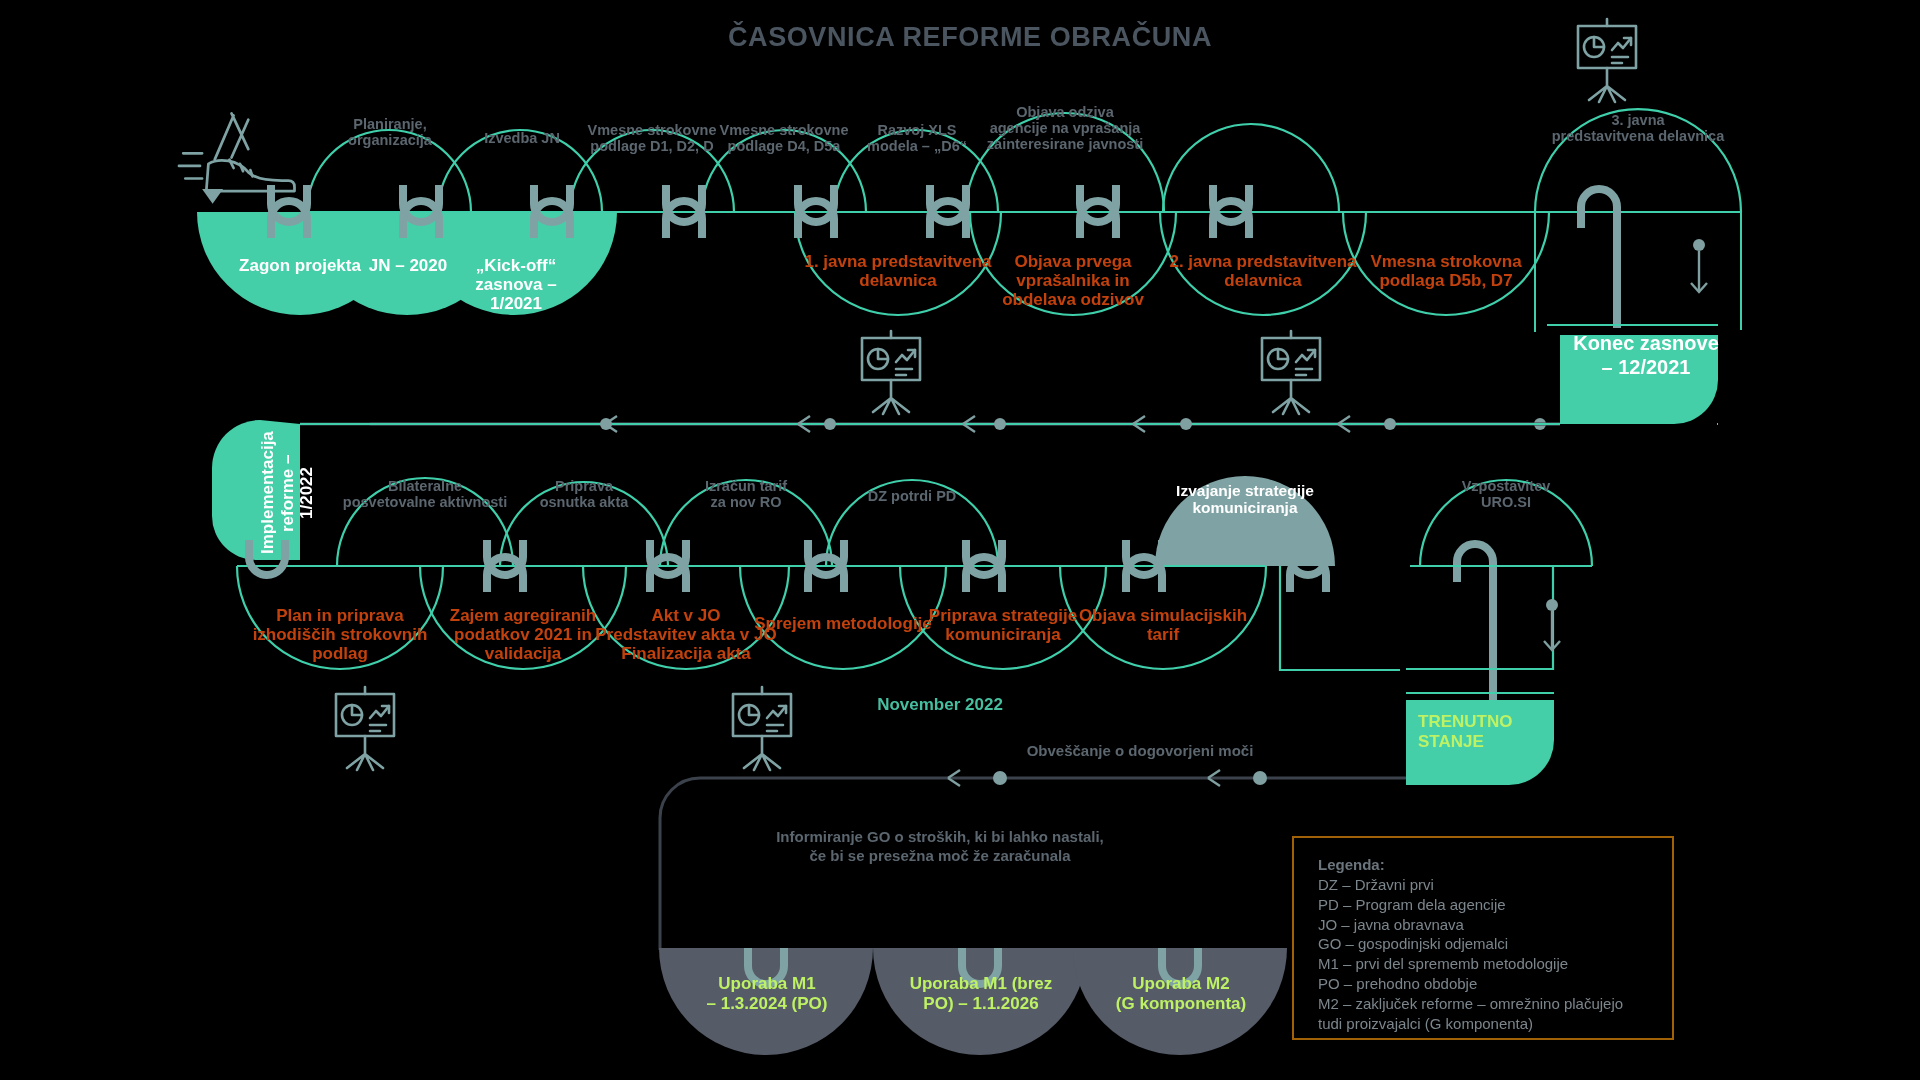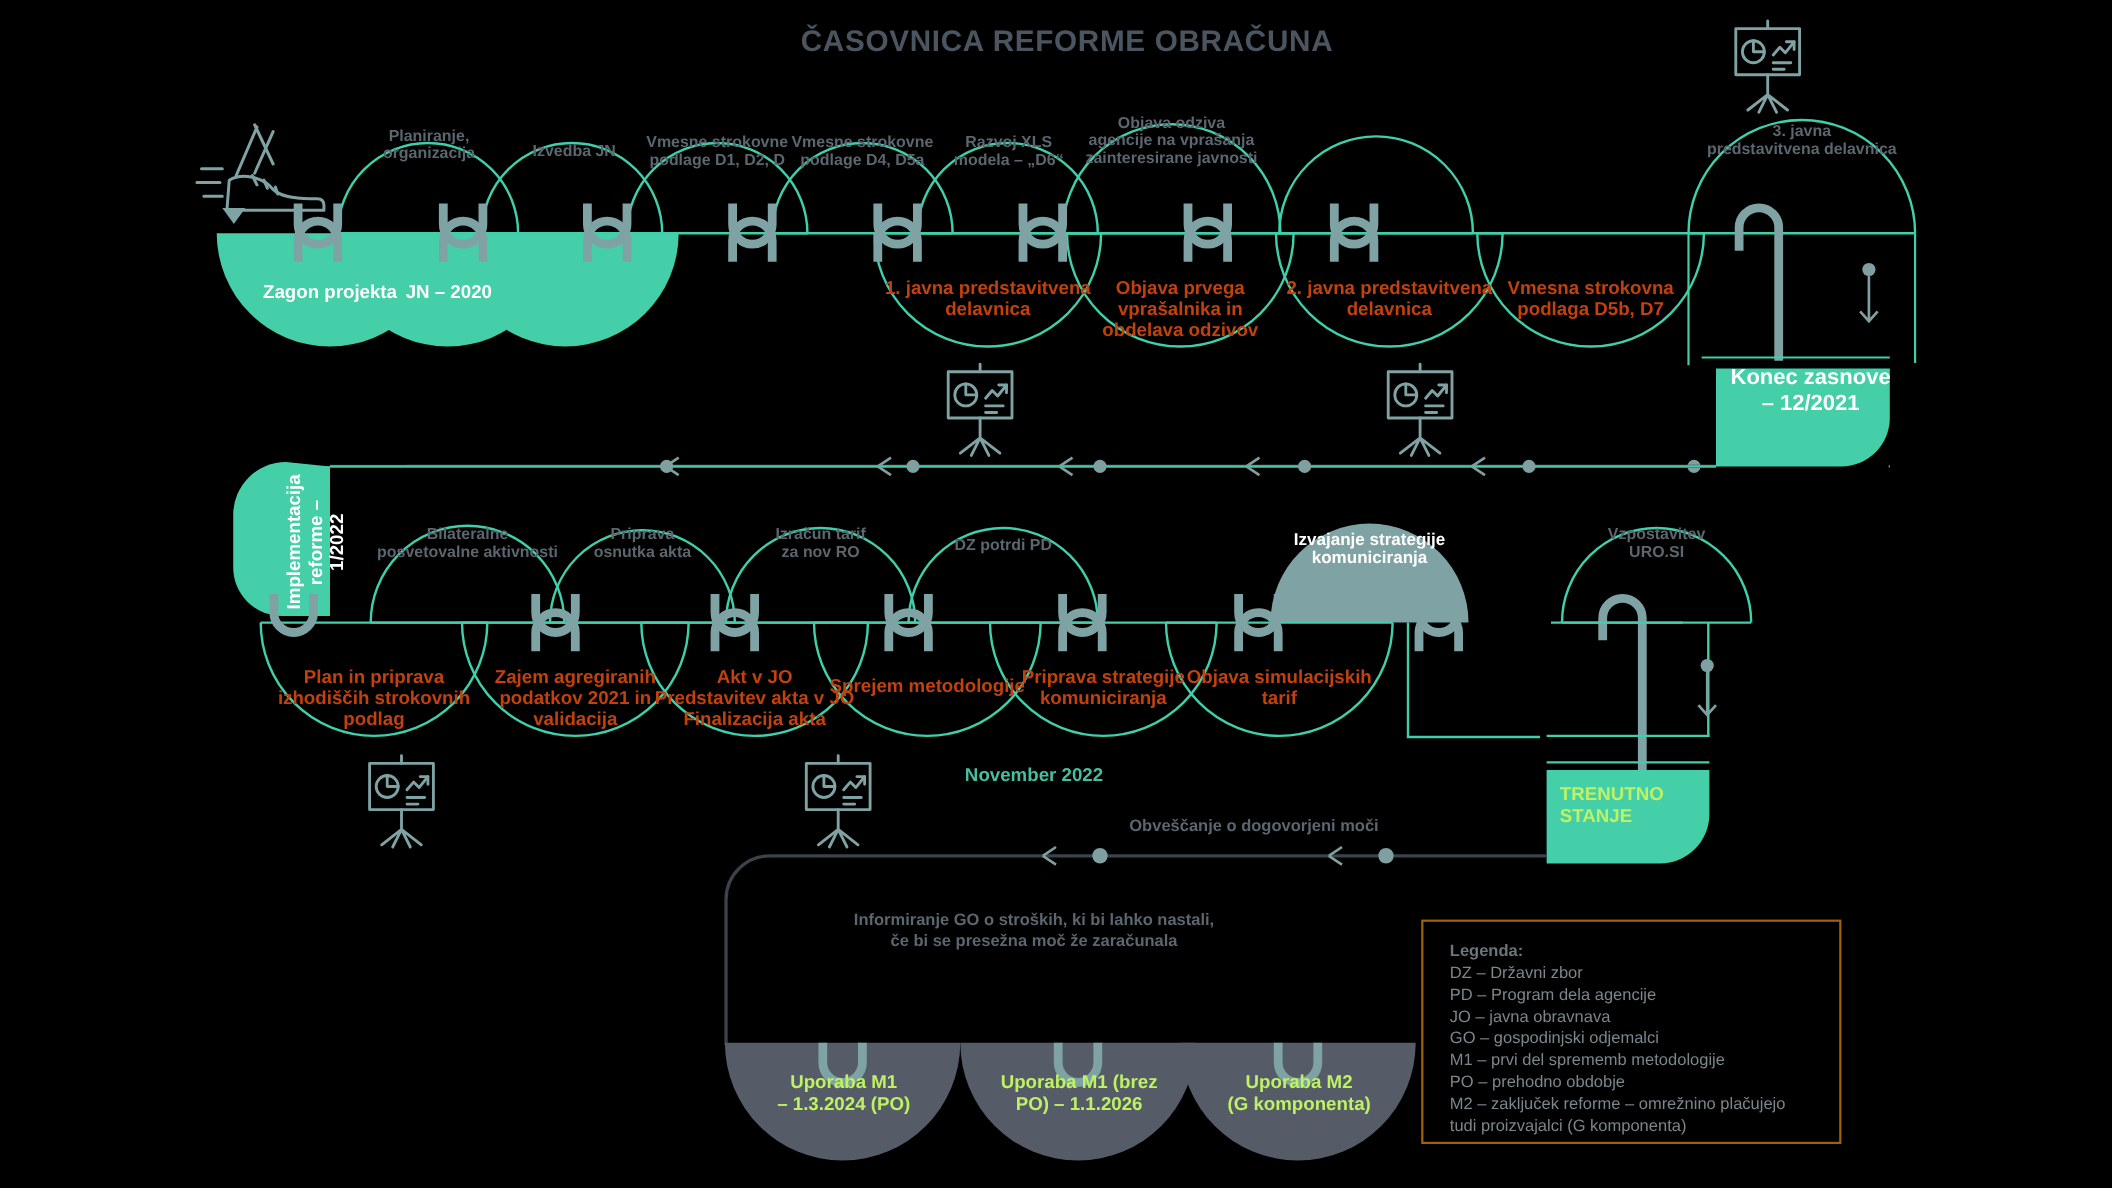--- a/index.html
+++ b/index.html
@@ -293,20 +293,21 @@
   <div class="lbl lbl-up" style="left:312px;top:116px;width:156px;">Planiranje,<br>organizacija</div>
   <div class="lbl lbl-up" style="left:444px;top:130px;width:156px;">Izvedba JN</div>
   <div class="lbl lbl-up" style="left:566px;top:122px;width:172px;">Vmesne strokovne<br>podlage D1, D2, D</div>
   <div class="lbl lbl-up" style="left:700px;top:122px;width:168px;">Vmesne strokovne<br>podlage D4, D5a</div>
   <div class="lbl lbl-up" style="left:834px;top:122px;width:166px;">Razvoj XLS<br>modela – „D6“</div>
   <div class="lbl lbl-up" style="left:962px;top:104px;width:206px;">Objava odziva<br>agencije na vprašanja<br>zainteresirane javnosti</div>
   <div class="lbl lbl-up" style="left:1530px;top:112px;width:216px;">3. javna<br>predstavitvena delavnica</div>
 
   <div class="lbl lbl-on-teal" style="left:212px;top:256px;width:176px;">Zagon projekta</div>
   <div class="lbl lbl-on-teal" style="left:320px;top:256px;width:176px;">JN – 2020</div>
+  <div class="lbl lbl-on-teal" style="left:428px;top:256px;width:176px;">„Kick-off“<br>zasnova –<br>1/2021</div>
   <div class="lbl lbl-dn" style="left:795px;top:252px;width:206px;">1. javna predstavitvena<br>delavnica</div>
   <div class="lbl lbl-dn" style="left:970px;top:252px;width:206px;">Objava prvega<br>vprašalnika in<br>obdelava odzivov</div>
   <div class="lbl lbl-dn" style="left:1160px;top:252px;width:206px;">2. javna predstavitvena<br>delavnica</div>
   <div class="lbl lbl-dn" style="left:1343px;top:252px;width:206px;">Vmesna strokovna<br>podlaga D5b, D7</div>
 
   <div class="lbl lbl-white-big" style="left:1560px;top:332px;width:172px;">Konec zasnove<br>– 12/2021</div>
 
   <div class="vert" style="left:258px;top:426px;width:40px;height:134px;">Implementacija<br>reforme – 1/2022</div>
 
   <div class="lbl lbl-up" style="left:336px;top:478px;width:178px;">Bilateralne<br>posvetovalne aktivnosti</div>
@@ -330,21 +331,21 @@
   <div class="lbl lbl-gray-note" style="left:1000px;top:742px;width:280px;">Obveščanje o dogovorjeni moči</div>
   <div class="lbl lbl-gray-note" style="left:700px;top:828px;width:480px;">Informiranje GO o stroških, ki bi lahko nastali,<br>če bi se presežna moč že zaračunala</div>
 
   <div class="lbl lbl-white-md" style="left:672px;top:974px;width:190px;">Uporaba M1<br>– 1.3.2024 (PO)</div>
   <div class="lbl lbl-white-md" style="left:886px;top:974px;width:190px;">Uporaba M1 (brez<br>PO) – 1.1.2026</div>
   <div class="lbl lbl-white-md" style="left:1086px;top:974px;width:190px;">Uporaba M2<br>(G komponenta)</div>
 
   <div id="legend">
     <div class="inner">
       <div class="ltitle">Legenda:</div>
-      <div class="lrow">DZ – Državni zbor</div>
+      <div class="lrow">DZ – Državni prvi</div>
       <div class="lrow">PD – Program dela agencije</div>
       <div class="lrow">JO – javna obravnava</div>
       <div class="lrow">GO – gospodinjski odjemalci</div>
       <div class="lrow">M1 – prvi del sprememb metodologije</div>
       <div class="lrow">PO – prehodno obdobje</div>
       <div class="lrow">M2 – zaključek reforme – omrežnino plačujejo</div>
       <div class="lrow">tudi proizvajalci (G komponenta)</div>
     </div>
   </div>
 

